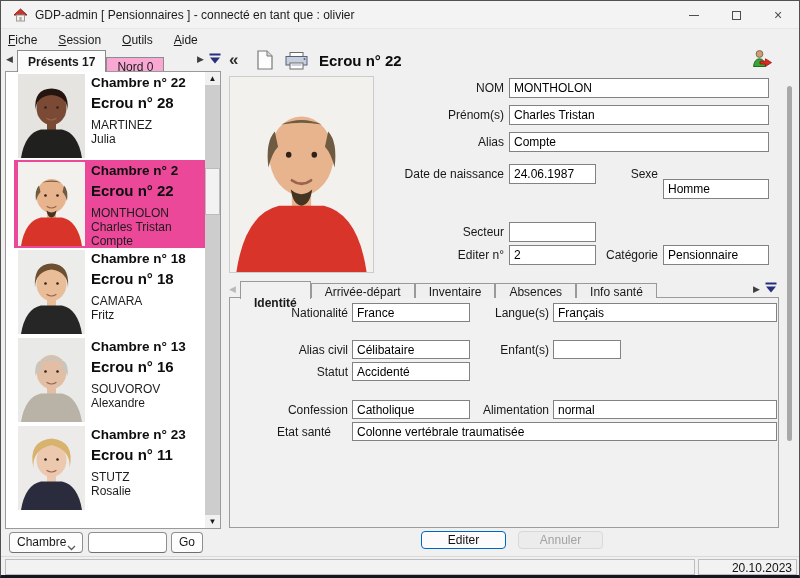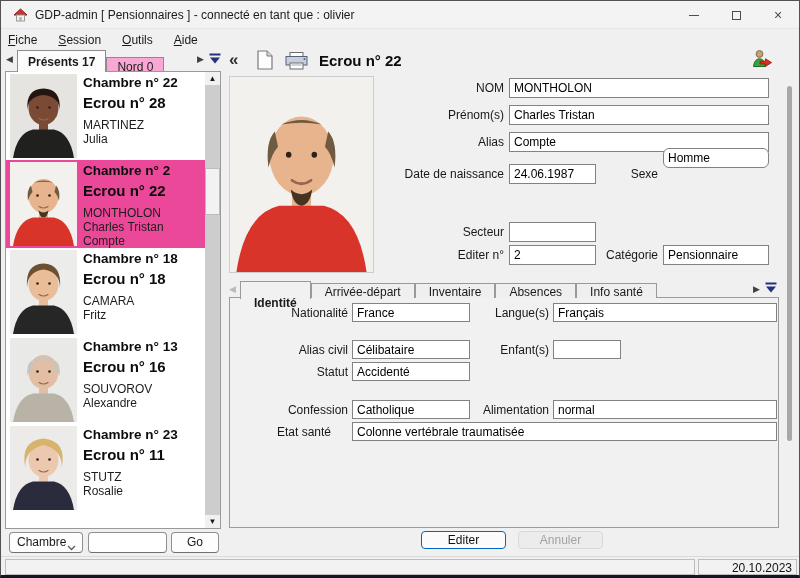--- a/index.html
+++ b/index.html
@@ -27,42 +27,42 @@
   .side-tabs { position:absolute; left:16px; top:48px; height:22px; display:flex; align-items:flex-end; z-index:4;justify-content:flex-end; }
   .stab { font-size:12px; color:#1a1a1a; border:1px solid #8c8c8c; border-bottom:none;
           background:#f9a8d4; padding:2px 10px 2px; height:14px; white-space:nowrap; }
   .stab.active { font-weight:bold; background:#fcfcfc; height:22px; padding-top:4px; margin-bottom:-1px; z-index:5; }
   .arrow-glyph { font-size:9px; color:#3f3f3f; line-height:1; }
   .arrow-glyph.dim { color:#b9b9b9; }
 
   
   .roster { position:absolute; left:4px; top:70px; width:216px; height:458px; background:#fff;
             border:1px solid #9a9a9a; overflow:hidden; z-index:3; }
-  .roster-item { position:relative; width:224px; height:88px; background:#fff; }
+  .roster-item { position:relative; width:224px; height:88px; background:#fff;margin-left:8px; }
   .roster-item.sel { background:#ec4899; }
   .roster-item svg { position:absolute; left:4px; top:2px; width:67px; height:84px; }
   .r-ch  { position:absolute; left:77px; top:3px;  font-size:13.5px; font-weight:bold; color:#0d0d0d; white-space:nowrap; }
   .r-ec  { position:absolute; left:77px; top:22px; font-size:15px; font-weight:bold; color:#0d0d0d; white-space:nowrap; }
   .r-nom { position:absolute; left:77px; top:46px; font-size:12px; color:#1c1c1c; white-space:nowrap; }
   .r-pre { position:absolute; left:77px; top:60px; font-size:12px; color:#1c1c1c; white-space:nowrap; }
   .r-ali { position:absolute; left:77px; top:74px; font-size:12px; color:#1c1c1c; white-space:nowrap; }
 
   
   .lsb { position:absolute; right:0; top:0; width:15px; height:456px; background:#cdcdcd; }
   .lsb-btn { position:absolute; left:0; width:15px; height:13px; background:#f1f1f1; text-align:center;
              font-size:8px; color:#1a1a1a; line-height:13px; }
   .lsb-thumb { position:absolute; left:0; top:96px; width:15px; height:47px; background:#f2f2f2;
                border:1px solid #bcbcbc; }
 
   
   .ctl { position:absolute; height:21px; border:1px solid #8f8f8f; border-bottom-color:#6f6f6f;
          border-radius:4px; background:#fdfdfd; font-size:12px; color:#1a1a1a; }
   .combo { left:8px; top:531px; width:74px; padding:2px 0 0 7px; }
   .searchbox { left:87px; top:531px; width:79px; background:#fff; padding:0 5px; font-size:12px; }
-  .gobtn { left:170px; top:531px; width:48px; text-align:center; padding-top:2px; cursor:default; }
+  .gobtn { left:170px; top:531px; width:32px; text-align:center; padding-top:2px; cursor:default; }
 
   
   .statusbar { position:absolute; left:0; top:555px; right:0; height:20px; background:#f0f0f0;
                border-top:1px solid #dadada; }
   .spanel { position:absolute; top:2px; height:16px; border:1px solid #bdbdbd; background:#f2f2f2; }
   .sdate { text-align:right; font-size:12px; color:#111; padding:1px 4px 0 0; }
 
   
   .back-glyph { left:228px; top:49px; font-size:17px; font-weight:bold; color:#2e2e2e; }
   .detail-title { left:318px; top:51px; font-size:15px; font-weight:bold; color:#0c0c0c; }
@@ -292,21 +292,21 @@
   <span class="lbl" style="left:345px;top:80px;width:158px;">NOM</span>
   <input class="fld" style="left: 508px; top: 77px; width: 260px;" readonly="" value="MONTHOLON">
   <span class="lbl" style="left:345px;top:107px;width:158px;">Prénom(s)</span>
   <input class="fld" style="left: 508px; top: 104px; width: 260px;" readonly="" value="Charles Tristan">
   <span class="lbl" style="left:345px;top:134px;width:158px;">Alias</span>
   <input class="fld" style="left: 508px; top: 131px; width: 260px;" readonly="" value="Compte">
 
   <span class="lbl" style="left:345px;top:166px;width:158px;">Date de naissance</span>
   <input class="fld" style="left: 508px; top: 163px; width: 87px;" readonly="" value="24.06.1987">
   <span class="lbl" style="left:595px;top:166px;width:62px;">Sexe</span>
-  <input class="fld" style="left: 662px; top: 147px; width: 106px; border-radius: 6px;" readonly="" value="Homme">
+  <input class="fld" style="left: 662px; top: 178px; width: 106px;" readonly="" value="Homme">
 
   <span class="lbl" style="left:345px;top:224px;width:158px;">Secteur</span>
   <input class="fld" style="left: 508px; top: 221px; width: 87px;" readonly="" value="">
   <span class="lbl" style="left:345px;top:247px;width:158px;">Editer n°</span>
   <input class="fld" style="left: 508px; top: 244px; width: 87px;" readonly="" value="2">
   <span class="lbl" style="left:575px;top:247px;width:82px;">Catégorie</span>
   <input class="fld" style="left: 662px; top: 244px; width: 106px;" readonly="" value="Pensionnaire">
 
   <span class="abs arrow-glyph dim" style="left:228px;top:284px;">◀</span>
   <div class="dtabs" id="detail-tabs">

